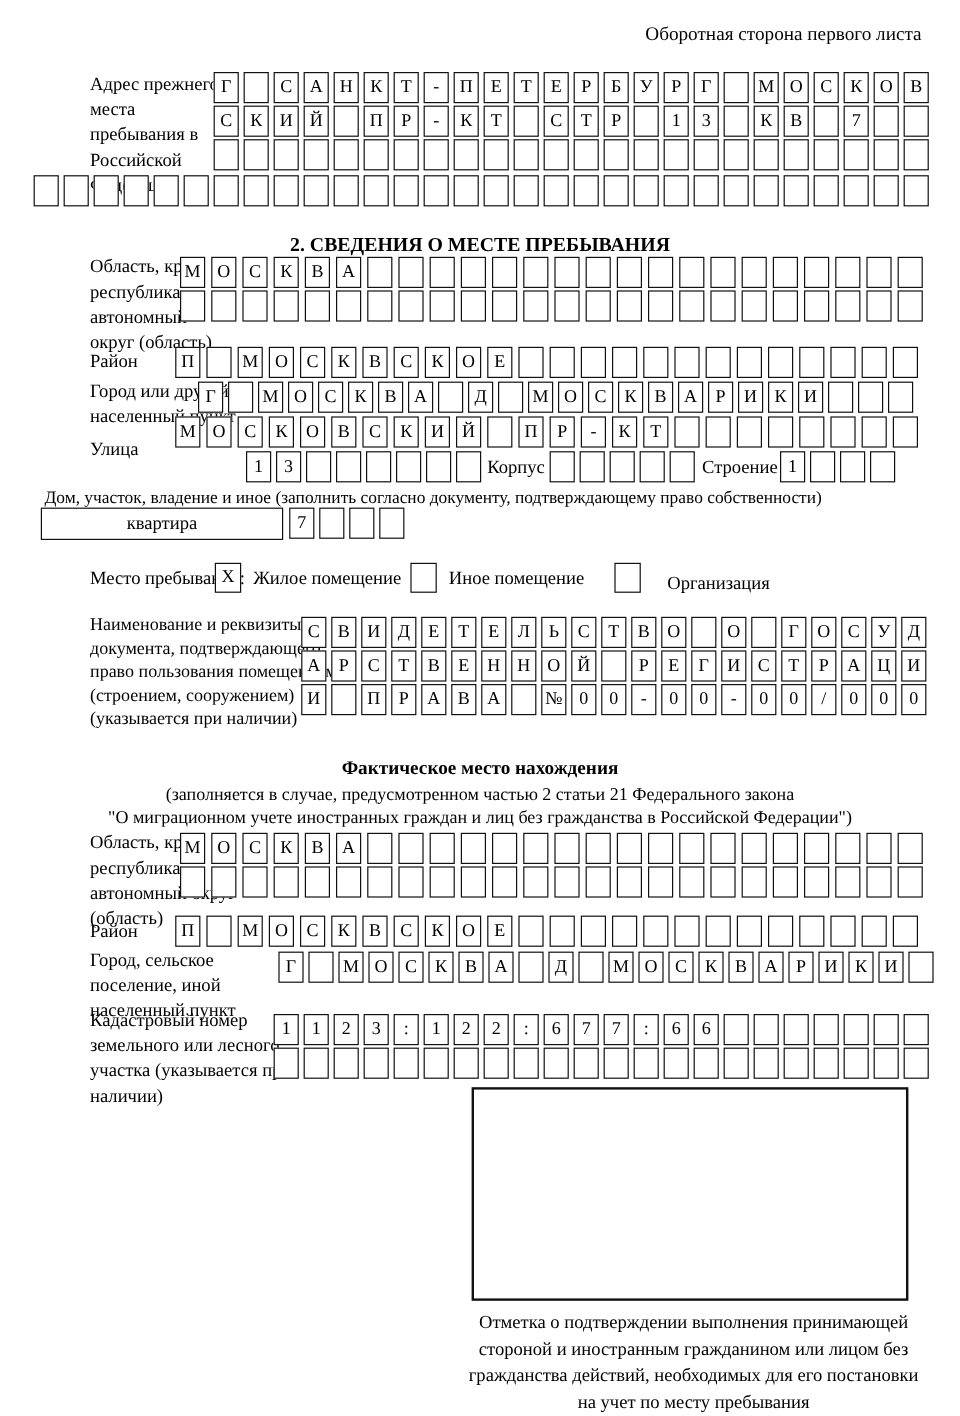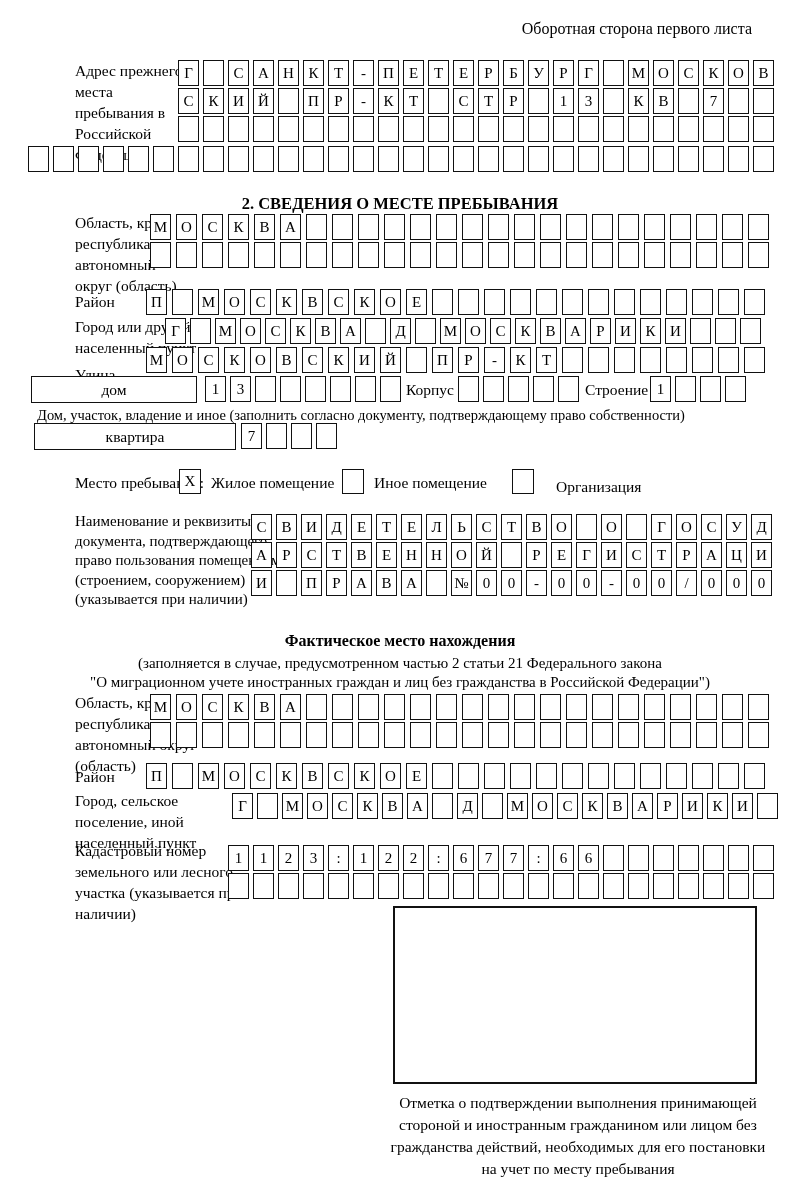--- a/index.html
+++ b/index.html
@@ -28,21 +28,21 @@
     position:absolute;width:22px;height:25px;box-sizing:border-box;border:1.7px solid #111;
     display:flex;align-items:center;justify-content:center;font-size:15px;background:#fff;
   }
   .markbox{position:absolute;box-sizing:border-box;border:2px solid #111;background:#fff;}
 </style>
 </head>
 <body>
 
 <div id="page">
 
-  <div class="abs lbl" style="top:18px;right:48px;font-size:16px;">Оборотная сторона первого листа</div>
+  <div class="abs lbl" style="top:18px;right:32px;font-size:16px;">Оборотная сторона первого листа</div>
 
   <div class="abs lbl" style="left:75px;top:60px;width:110px;">Адрес прежнего места пребывания в Российской Федерации</div>
   <div class="cellrow" style="left:178px;top:60px;">
       <span class="cell">Г</span>
       <span class="cell"></span>
       <span class="cell">С</span>
       <span class="cell">А</span>
       <span class="cell">Н</span>
       <span class="cell">К</span>
       <span class="cell">Т</span>
@@ -282,21 +282,20 @@
       <span class="cell"></span>
       <span class="cell"></span>
       <span class="cell"></span>
       <span class="cell"></span>
       <span class="cell"></span>
       <span class="cell"></span>
       <span class="cell"></span>
       <span class="cell"></span>
     </div>
 
-  <div class="bigbox" style="left:31px;top:376px;width:166px;">дом</div>
   <div class="cellrow" style="left:205px;top:376px;">
       <span class="cell">1</span>
       <span class="cell">3</span>
       <span class="cell"></span>
       <span class="cell"></span>
       <span class="cell"></span>
       <span class="cell"></span>
       <span class="cell"></span>
       <span class="cell"></span>
     </div>

